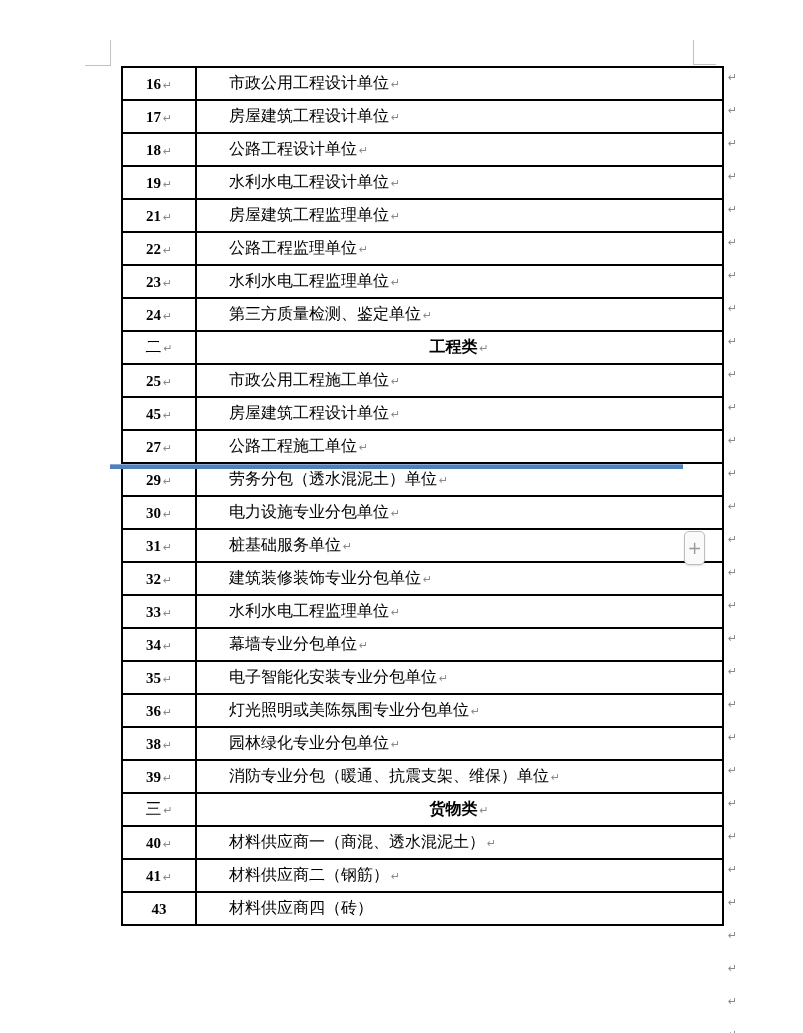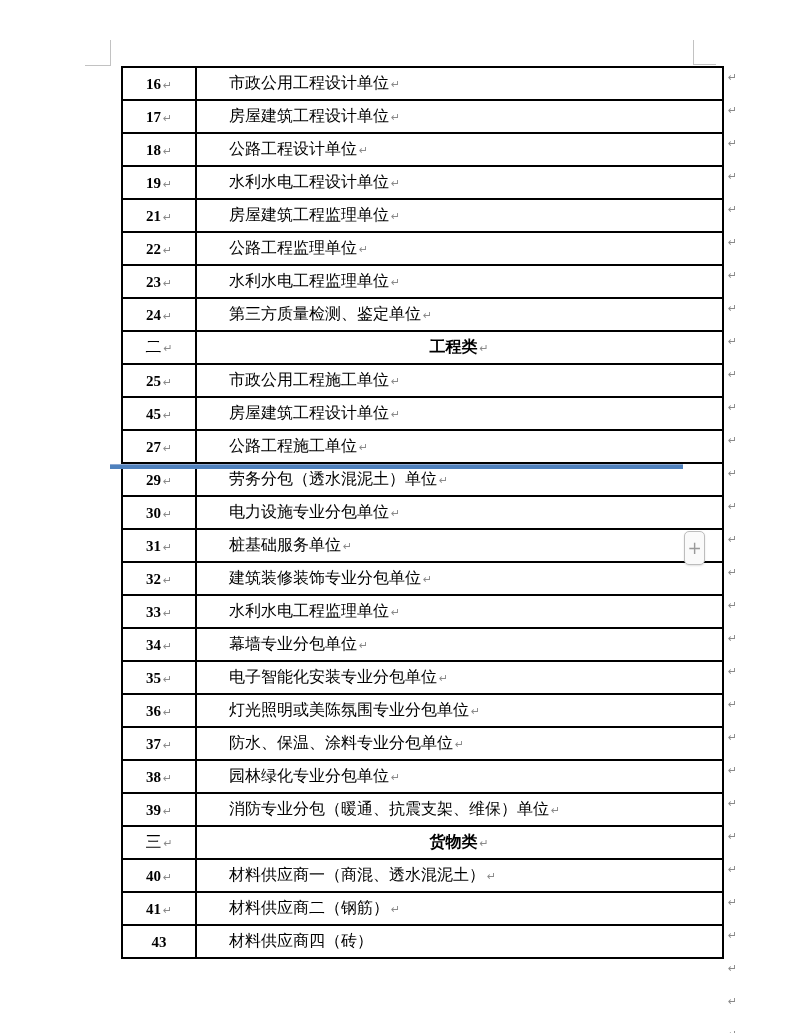--- a/index.html
+++ b/index.html
@@ -142,24 +142,20 @@
           <td class="num"><span class="no">34</span><span class="pmark">↵</span></td>
           <td class="txt"><span>幕墙专业分包单位</span><span class="pmark">↵</span></td>
         </tr>
         <tr class="item">
           <td class="num"><span class="no">35</span><span class="pmark">↵</span></td>
           <td class="txt"><span>电子智能化安装专业分包单位</span><span class="pmark">↵</span></td>
         </tr>
         <tr class="item">
           <td class="num"><span class="no">36</span><span class="pmark">↵</span></td>
           <td class="txt"><span>灯光照明或美陈氛围专业分包单位</span><span class="pmark">↵</span></td>
-        </tr>
-        <tr class="item">
-          <td class="num"><span class="no">37</span><span class="pmark">↵</span></td>
-          <td class="txt"><span>防水、保温、涂料专业分包单位</span><span class="pmark">↵</span></td>
         </tr>
         <tr class="item">
           <td class="num"><span class="no">38</span><span class="pmark">↵</span></td>
           <td class="txt"><span>园林绿化专业分包单位</span><span class="pmark">↵</span></td>
         </tr>
         <tr class="item">
           <td class="num"><span class="no">39</span><span class="pmark">↵</span></td>
           <td class="txt"><span>消防专业分包（暖通、抗震支架、维保）单位</span><span class="pmark">↵</span></td>
         </tr>
         <tr class="section">

